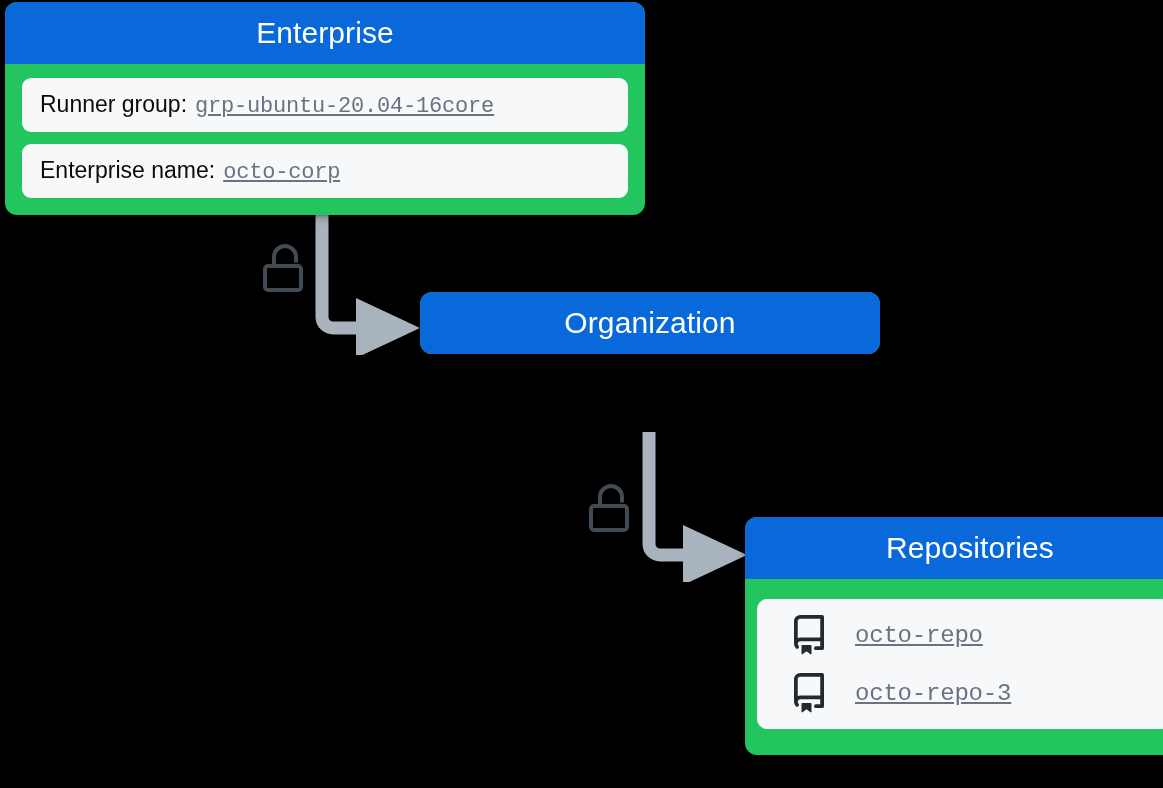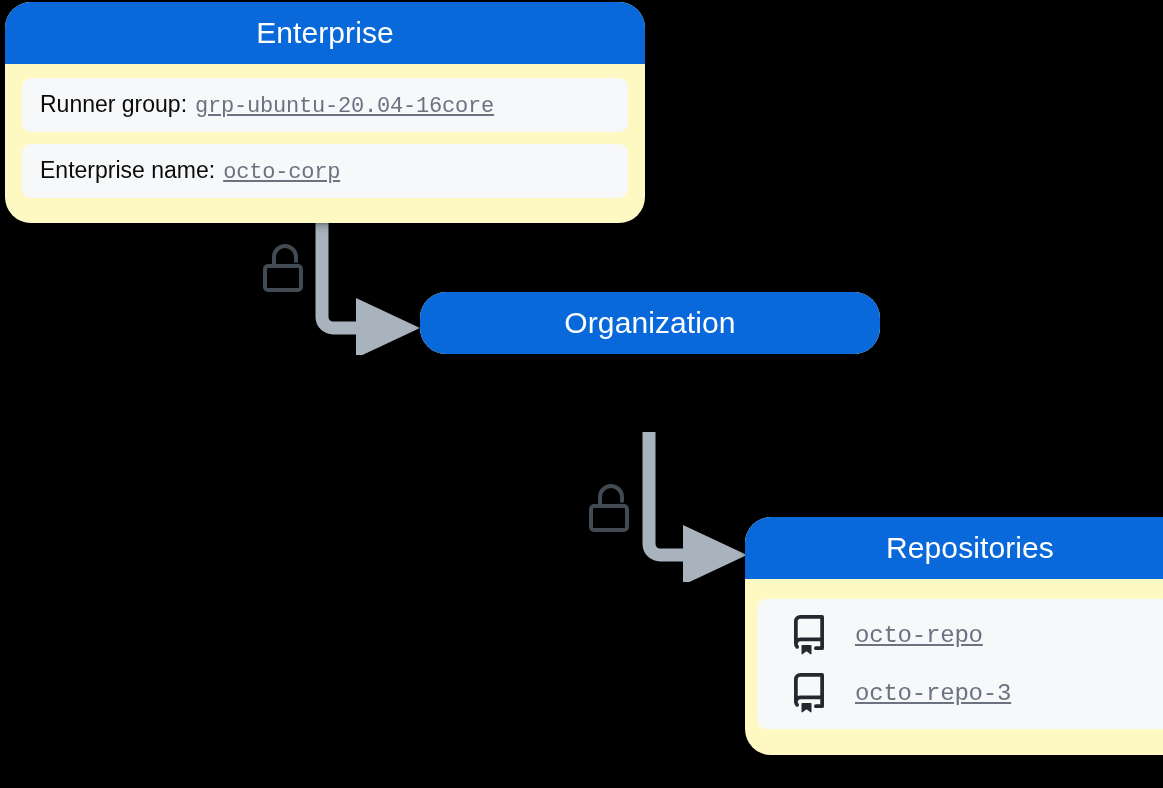--- a/index.html
+++ b/index.html
@@ -12,39 +12,39 @@
     width: 1163px;
     height: 788px;
     background: #000000;
     font-family: "Liberation Sans", sans-serif;
     overflow: hidden;
   }
 
   
   .card {
     position: absolute;
-    background: #fef9c3;
-    border-radius: 26px;
+    background: #22c55e;
+    border-radius: 12px;
     box-shadow: 0 3px 8px rgba(0,0,0,0.28), 0 1px 3px rgba(0,0,0,0.22);
     overflow: hidden;
     z-index: 3;
   }
   .card-header {
     background: #0969da;
     color: #ffffff;
     text-align: center;
     font-size: 30px;
     line-height: 62px;
     height: 62px;
     font-weight: 400;
     letter-spacing: 0.1px;
     white-space: nowrap;
   }
   .card-body {
-    padding: 14px 17px 25px 17px;
+    padding: 14px 17px 17px 17px;
     display: flex;
     flex-direction: column;
     gap: 12px;
   }
 
   
   .row {
     background: #f6f8fa;
     border-radius: 9px;
     padding: 13px 18px;

